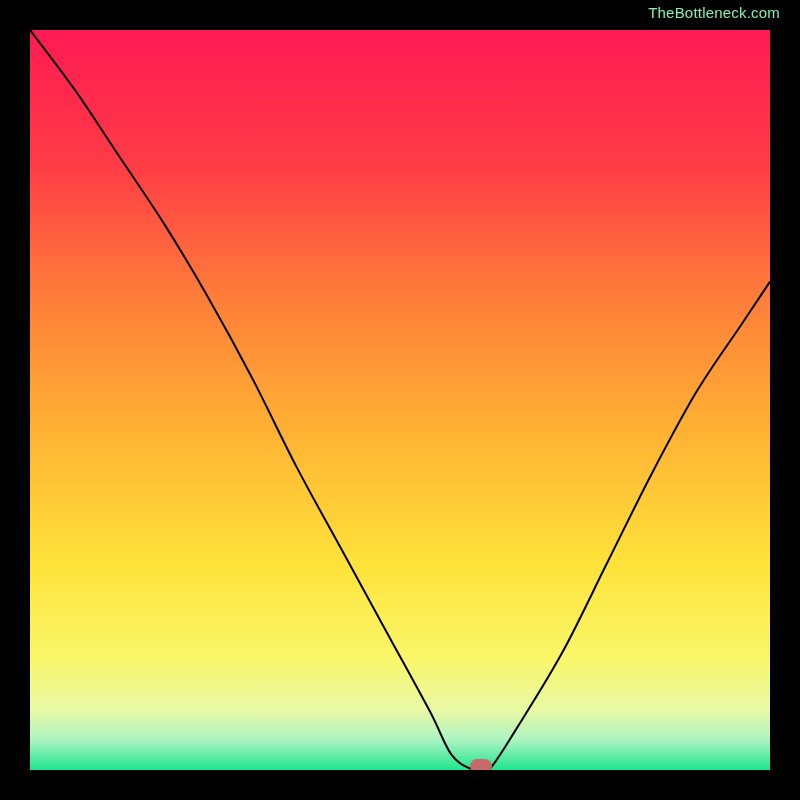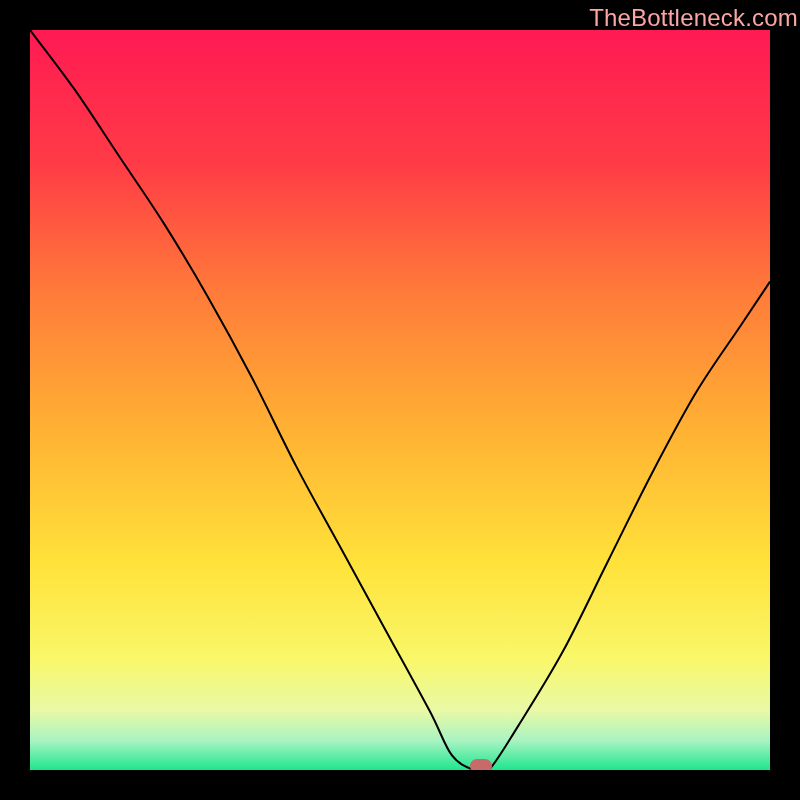--- a/index.html
+++ b/index.html
@@ -13,23 +13,23 @@
   }
   .frame {
     position: relative;
     width: 800px;
     height: 800px;
     background: #000;
   }
   .watermark {
     position: absolute;
     top: 4px;
-    right: 2px;
-    color: #fca5a5;
-    font-size: 24px;
+    right: 20px;
+    color: #86efac;
+    font-size: 15px;
     font-weight: 500;
     letter-spacing: 0.2px;
     z-index: 5;
   }
   .plot-area {
     position: absolute;
     left: 30px;
     top: 30px;
     width: 740px;
     height: 740px;

